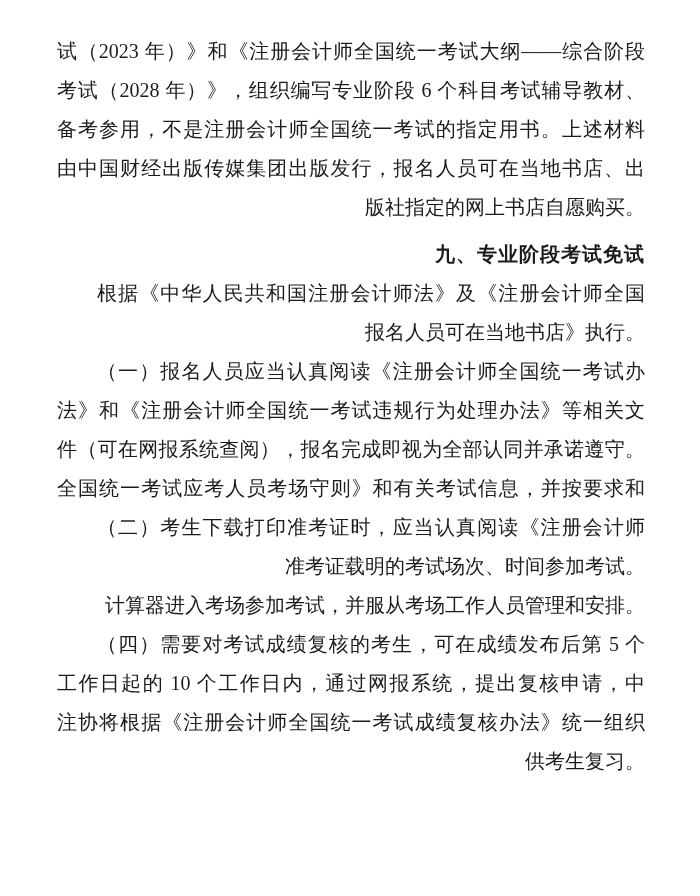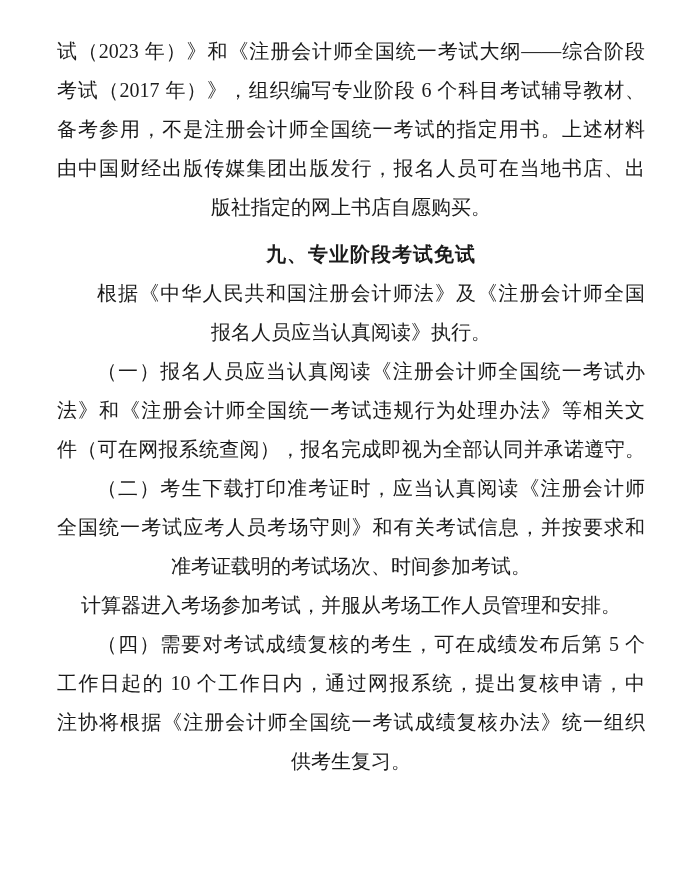--- a/index.html
+++ b/index.html
@@ -27,21 +27,21 @@
     width: 588px;
     color: #1b1b1b;
     font-family: "Liberation Serif", "DejaVu Serif", serif;
     font-size: 20px;
     font-weight: 400;
   }
   .line {
     height: 39px;
     line-height: 39px;
     overflow: hidden;
-    text-align: center;
+    text-align: right;
   }
   .line.justify {
     text-align: justify;
     text-align-last: justify;
     text-justify: inter-character;
   }
   .line.indent {
     text-indent: 40px;
   }
   .line.bold {
@@ -50,32 +50,32 @@
     letter-spacing: 1px;
     margin-top: 8px;
   }
 </style>
 </head>
 <body>
 
 <div class="page">
   <div class="doc">
       <div class="line justify">试（2023 年）》和《注册会计师全国统一考试大纲——综合阶段</div>
-      <div class="line justify">考试（2017 年）》，组织编写专业阶段 6 个科目考试辅导教材、</div>
+      <div class="line justify">考试（2028 年）》，组织编写专业阶段 6 个科目考试辅导教材、</div>
       <div class="line justify">备考参用，不是注册会计师全国统一考试的指定用书。上述材料</div>
       <div class="line justify">由中国财经出版传媒集团出版发行，报名人员可在当地书店、出</div>
       <div class="line">版社指定的网上书店自愿购买。</div>
       <div class="line indent bold">九、专业阶段考试免试</div>
       <div class="line justify indent">根据《中华人民共和国注册会计师法》及《注册会计师全国</div>
-      <div class="line">报名人员应当认真阅读》执行。</div>
+      <div class="line">报名人员可在当地书店》执行。</div>
       <div class="line justify indent">（一）报名人员应当认真阅读《注册会计师全国统一考试办</div>
       <div class="line justify">法》和《注册会计师全国统一考试违规行为处理办法》等相关文</div>
       <div class="line justify">件（可在网报系统查阅），报名完成即视为全部认同并承诺遵守。</div>
+      <div class="line justify">全国统一考试应考人员考场守则》和有关考试信息，并按要求和</div>
       <div class="line justify indent">（二）考生下载打印准考证时，应当认真阅读《注册会计师</div>
-      <div class="line justify">全国统一考试应考人员考场守则》和有关考试信息，并按要求和</div>
       <div class="line">准考证载明的考试场次、时间参加考试。</div>
       <div class="line">计算器进入考场参加考试，并服从考场工作人员管理和安排。</div>
       <div class="line justify indent">（四）需要对考试成绩复核的考生，可在成绩发布后第 5 个</div>
       <div class="line justify">工作日起的 10 个工作日内，通过网报系统，提出复核申请，中</div>
       <div class="line justify">注协将根据《注册会计师全国统一考试成绩复核办法》统一组织</div>
       <div class="line">供考生复习。</div>
     </div>
 </div>
 
 </body></html>

